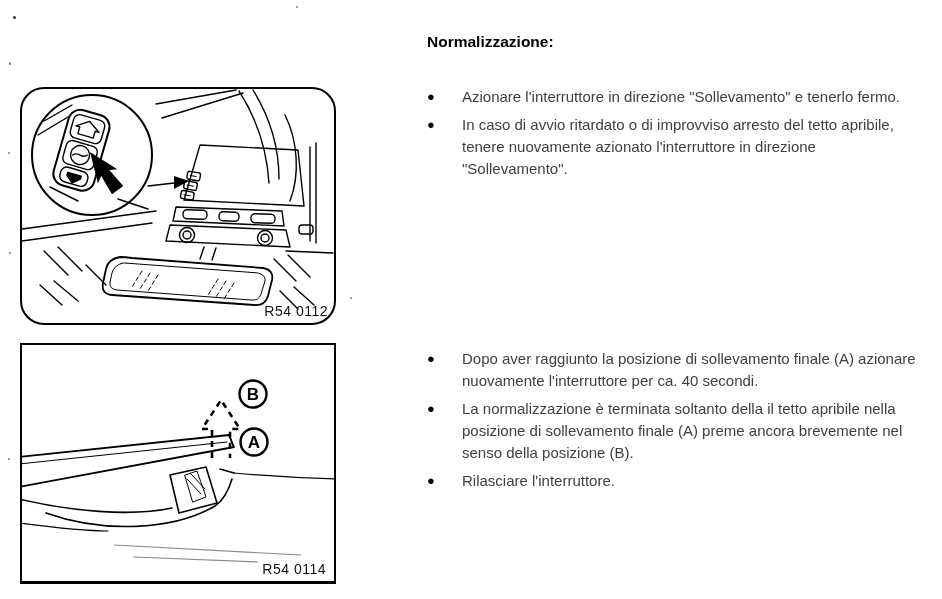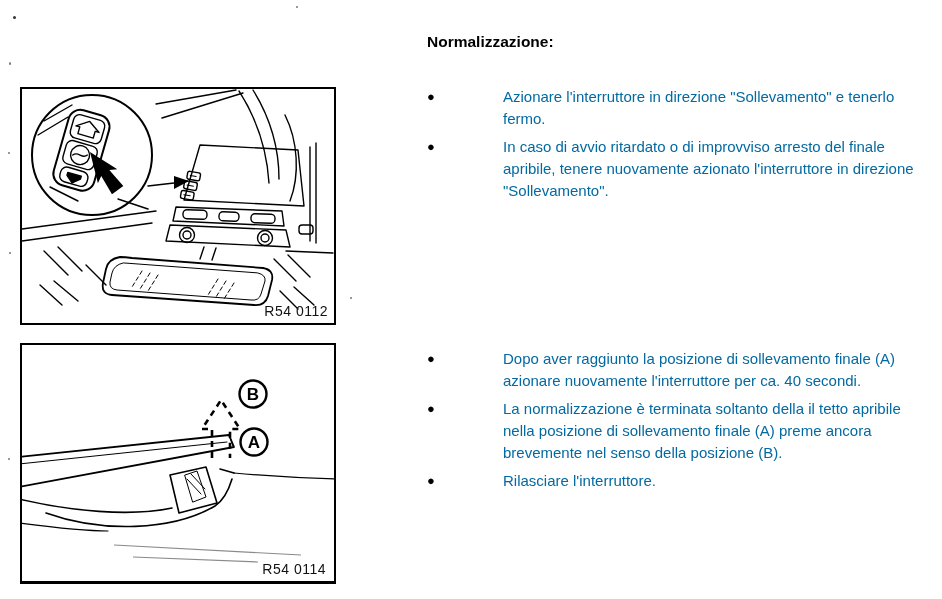--- a/index.html
+++ b/index.html
@@ -2,40 +2,40 @@
 <html><head>
 <meta charset="utf-8">
 <style>
   html,body{margin:0;padding:0;background:#ffffff;}
   .page{
     position:relative;width:942px;height:599px;background:#ffffff;
     font-family:"Liberation Sans",sans-serif;color:#111;overflow:hidden;
   }
   
   .figure{position:absolute;border:2px solid #000;background:#fff;box-sizing:content-box;}
-  .figure-1{left:20px;top:87px;width:312px;height:234px;}
+  .figure-1{left:20px;top:87px;width:312px;height:234px;border-radius:24px;}
   .figure-2{left:20px;top:343px;width:312px;height:236px;border-bottom-width:3px;}
   .figure svg{display:block;}
   svg text{font-family:"Liberation Sans",sans-serif;}
   .fig-caption{font-size:14px;fill:#111;letter-spacing:.5px;}
   .pos-label{font-size:17px;font-weight:bold;fill:#000;}
   
   .title{
     position:absolute;left:427px;top:33px;margin:0;
     font-size:15.5px;font-weight:bold;color:#000;text-align:right;
   }
   .bullet-group{position:absolute;left:427px;width:492px;}
   .group-1{top:86px;}
   .group-2{top:348px;}
   .bullet-item{display:flex;margin:0 0 6px 0;}
   .bullet-marker{
     flex:0 0 35px;width:35px;font-size:13px;line-height:22px;color:#000;
   }
   .bullet-text{
-    flex:1;font-size:15px;line-height:22px;color:#0369a1;max-width:474px;margin-left:41px;
+    flex:1;font-size:15px;line-height:22px;color:#404040;max-width:474px;
   }
   
   .speck{position:absolute;background:#777;border-radius:50%;}
   .s1{left:13px;top:16px;width:3px;height:3px;background:#333;}
   .s2{left:296px;top:6px;width:2px;height:2px;}
   .s3{left:9px;top:62px;width:2px;height:3px;}
   .s4{left:8px;top:152px;width:2px;height:2px;}
   .s5{left:9px;top:252px;width:2px;height:2px;}
   .s6{left:8px;top:458px;width:2px;height:2px;}
   .s7{left:350px;top:297px;width:2px;height:2px;}
@@ -169,21 +169,21 @@
 
   <h2 class="title">Normalizzazione:</h2>
 
   <div class="bullet-group group-1">
     <div class="bullet-item">
       <span class="bullet-marker">●</span>
       <span class="bullet-text">Azionare l'interruttore in direzione "Sollevamento" e tenerlo fermo.</span>
     </div>
     <div class="bullet-item">
       <span class="bullet-marker">●</span>
-      <span class="bullet-text">In caso di avvio ritardato o di improvviso arresto del finale apribile, tenere nuovamente azionato l'interruttore in direzione "Sollevamento".</span>
+      <span class="bullet-text">In caso di avvio ritardato o di improvviso arresto del tetto apribile, tenere nuovamente azionato l'interruttore in direzione "Sollevamento".</span>
     </div>
   </div>
 
   <div class="bullet-group group-2">
     <div class="bullet-item">
       <span class="bullet-marker">●</span>
       <span class="bullet-text">Dopo aver raggiunto la posizione di sollevamento finale (A) azionare nuovamente l'interruttore per ca. 40 secondi.</span>
     </div>
     <div class="bullet-item">
       <span class="bullet-marker">●</span>

